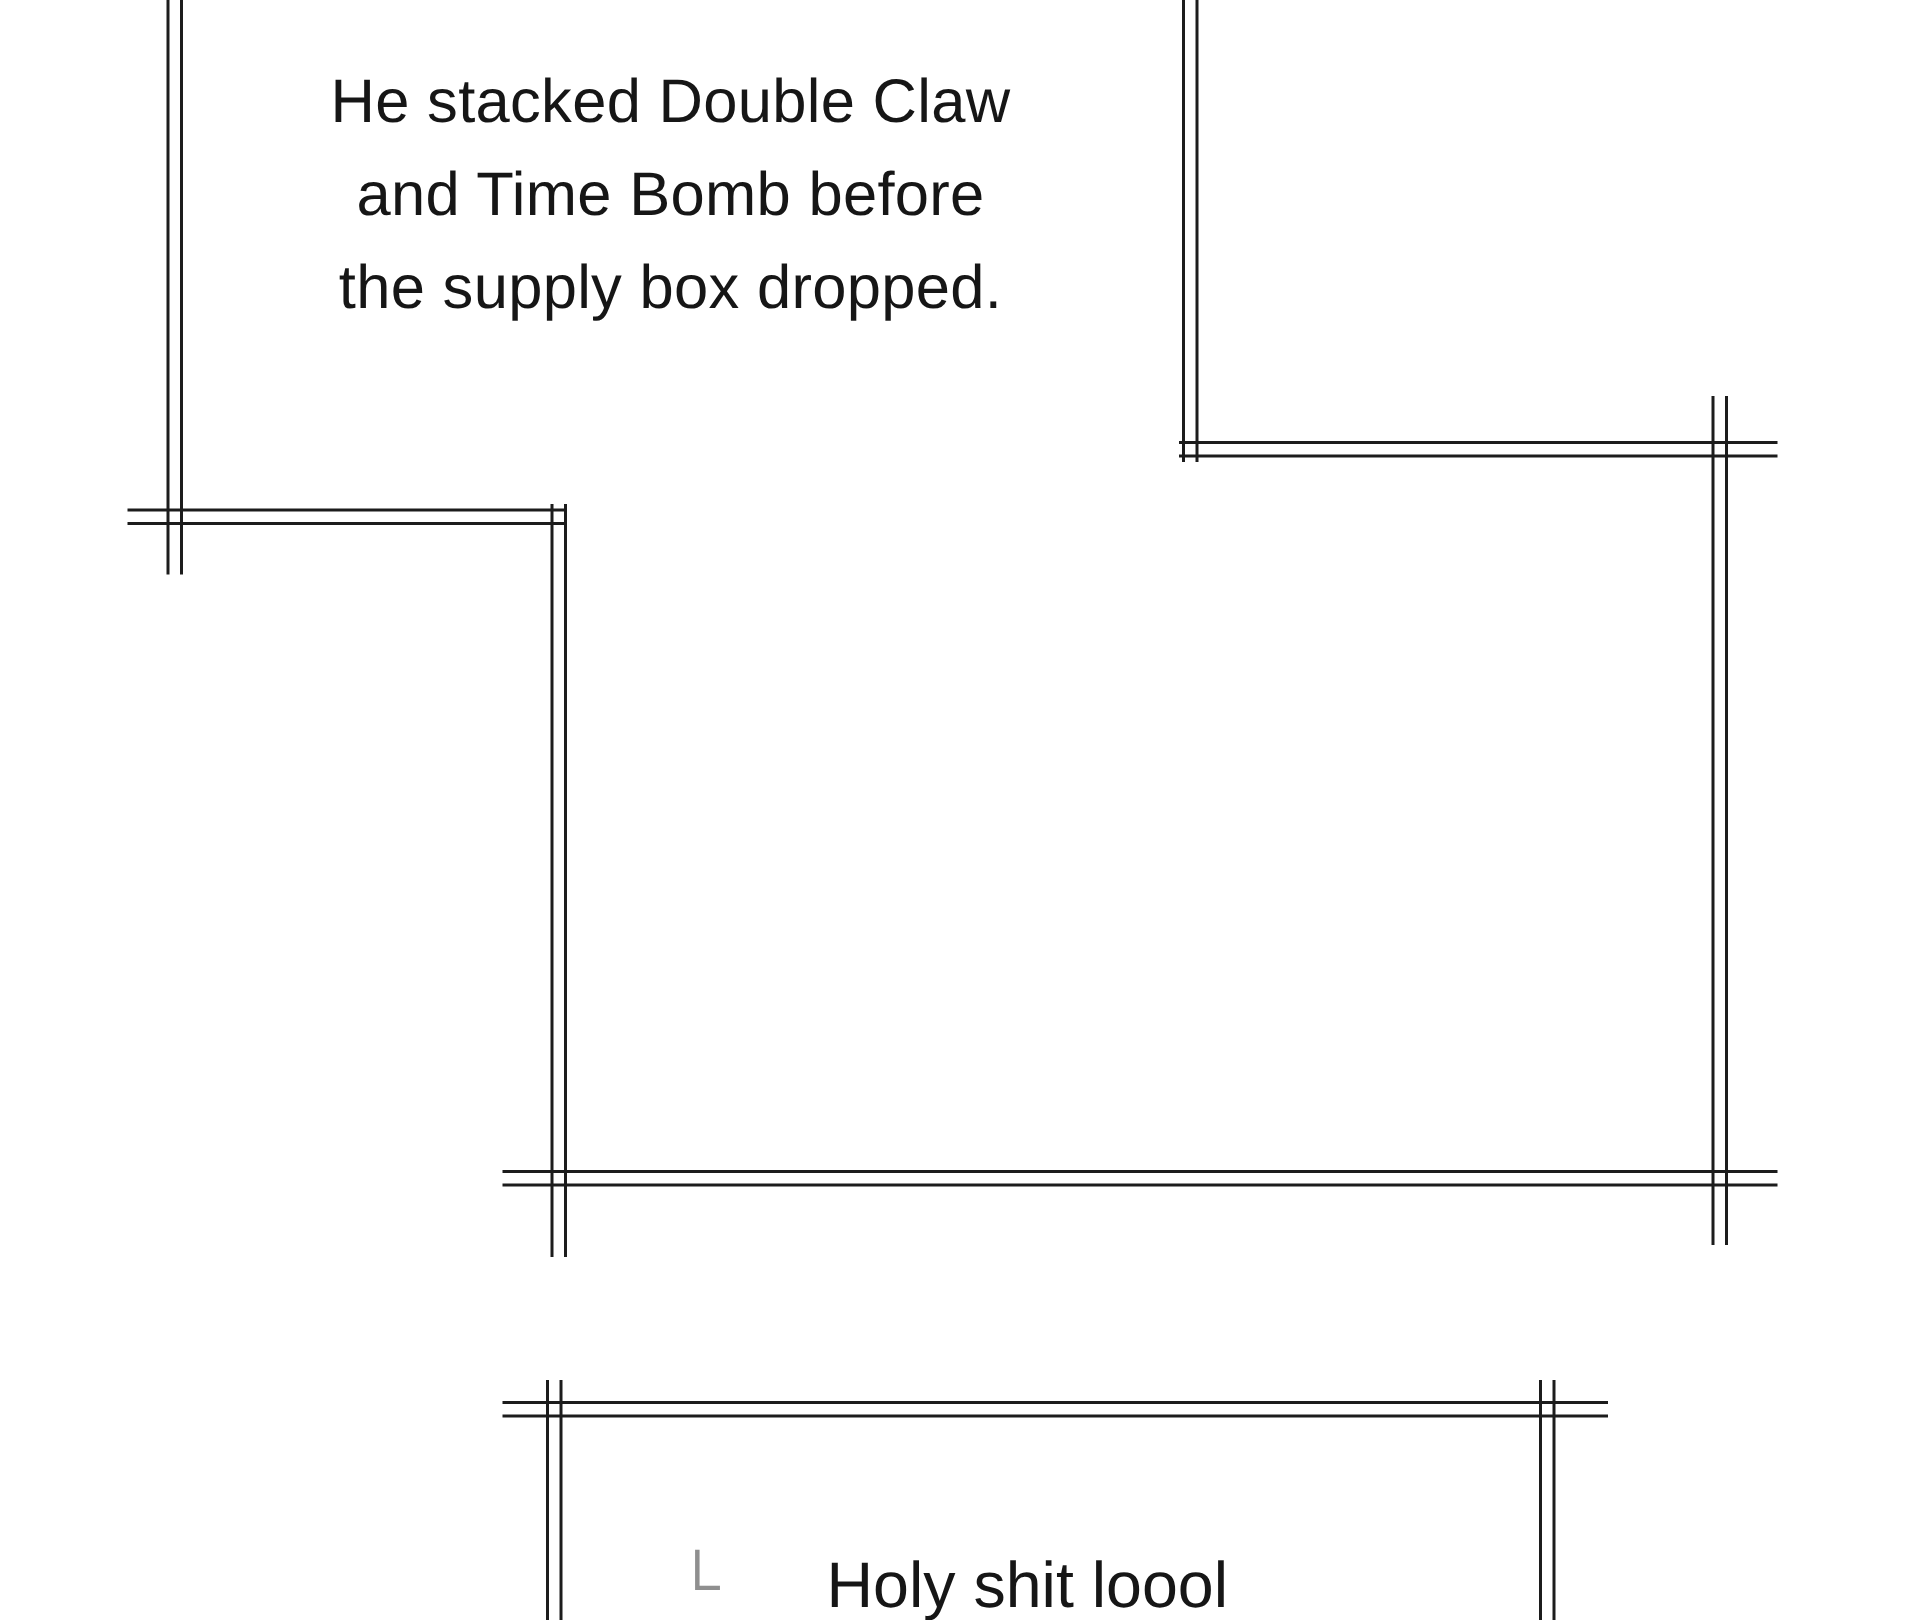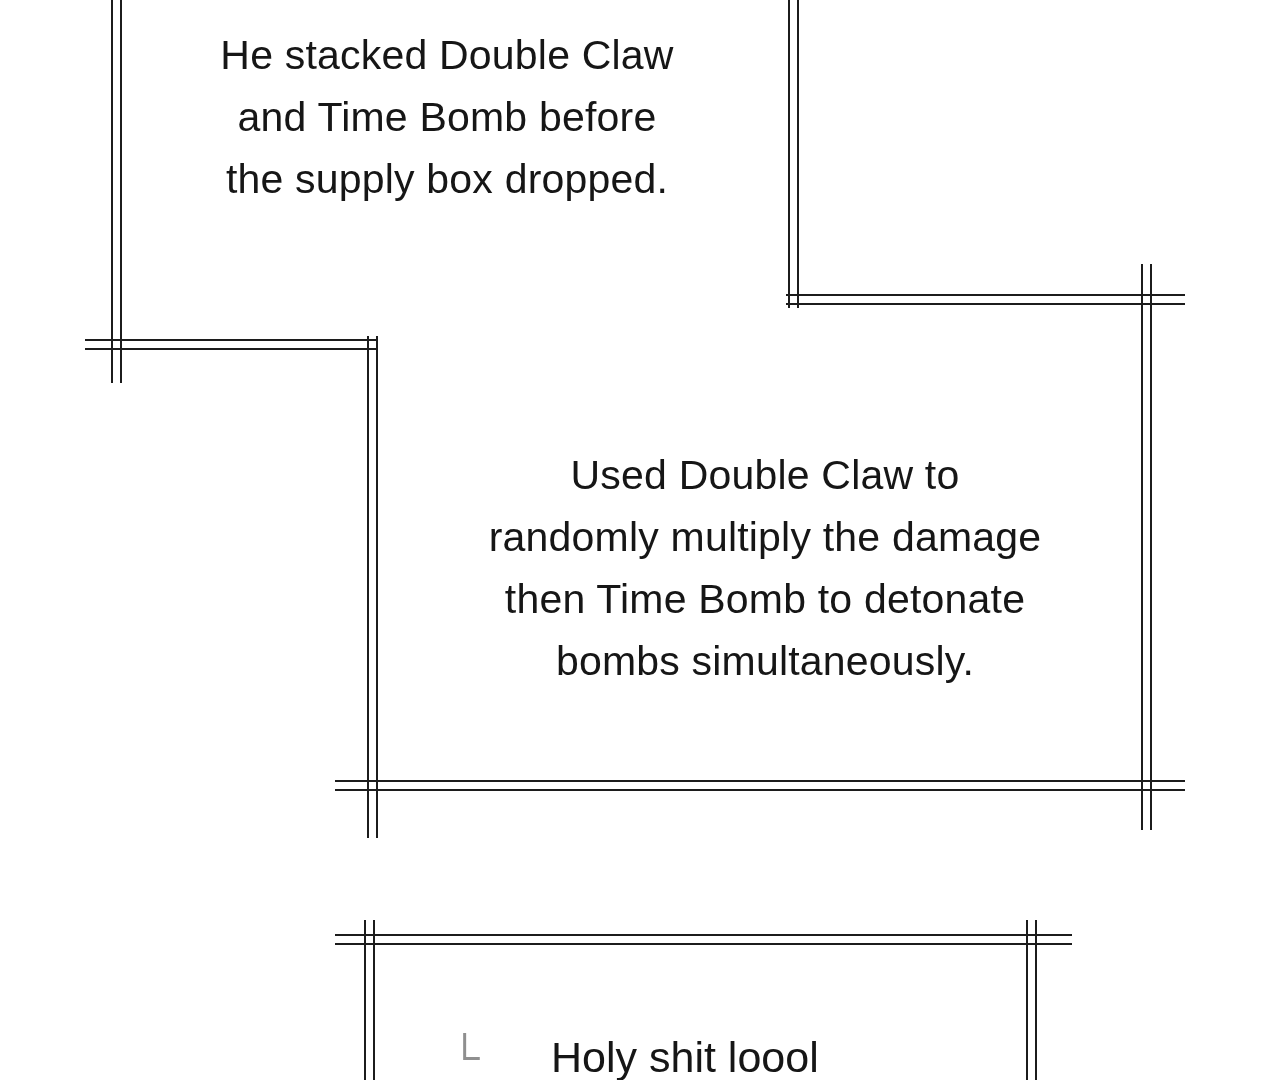--- a/index.html
+++ b/index.html
@@ -32,21 +32,21 @@
   .caption {
     position: absolute;
     white-space: pre-line;
     text-align: center;
     font-size: 41px;
     line-height: 62px;
     letter-spacing: 0.2px;
     color: #161616;
   }
 
-  .caption-top    { left: 127px; top: 24px;  width: 640px; }
+  .caption-top    { left: 127px; top: 36px;  width: 640px; }
   .caption-middle { left: 395px; top: 444px; width: 740px; }
 
   .comment-text {
     position: absolute;
     left: 551px;
     top: 1026px;
     font-size: 43px;
     line-height: 62px;
     white-space: nowrap;
     color: #161616;
@@ -74,22 +74,18 @@
   <div class="vline" style="left:367px;  top:336px;  height:502px;"></div>
   <div class="hline" style="left:335px;  top:780px;  width:850px;"></div>
   <div class="hline" style="left:335px;  top:934px;  width:737px;"></div>
   <div class="vline" style="left:364px;  top:920px;  height:160px;"></div>
   <div class="vline" style="left:1026px; top:920px;  height:160px;"></div>
 
   <div class="caption caption-top">He stacked Double Claw
 and Time Bomb before
 the supply box dropped.</div>
 
-  <div class="caption caption-middle">Used Double Claw to
-randomly multiply the damage
-then Time Bomb to detonate
-bombs simultaneously.</div>
 
   <span class="reply-glyph">└</span>
 
   <span class="comment-text">Holy shit loool</span>
 
 </div>
 
 </body></html>

